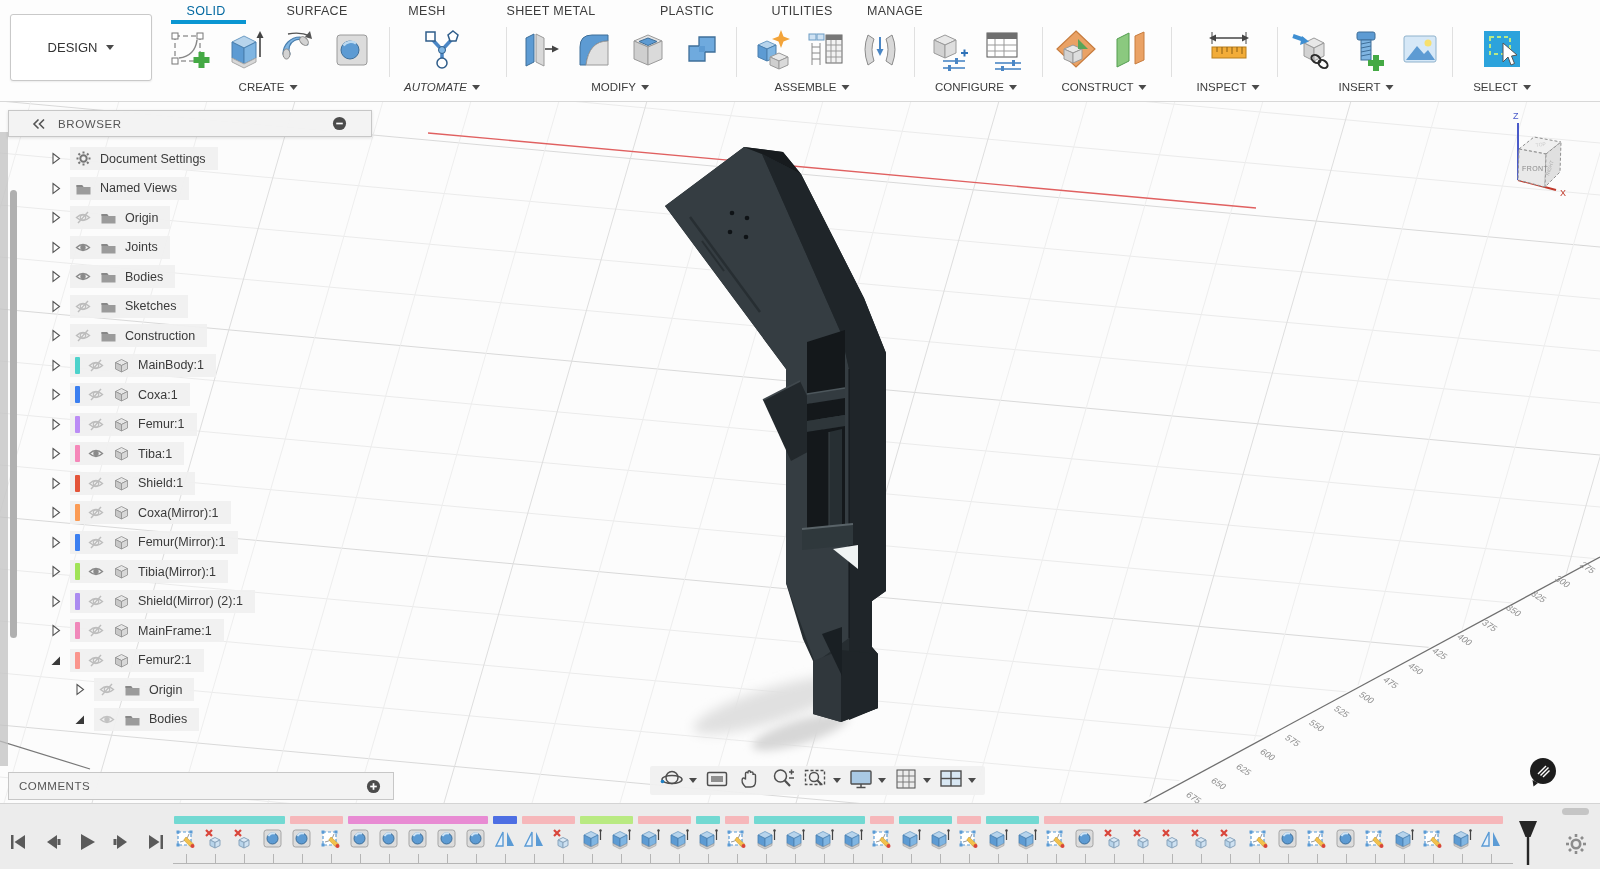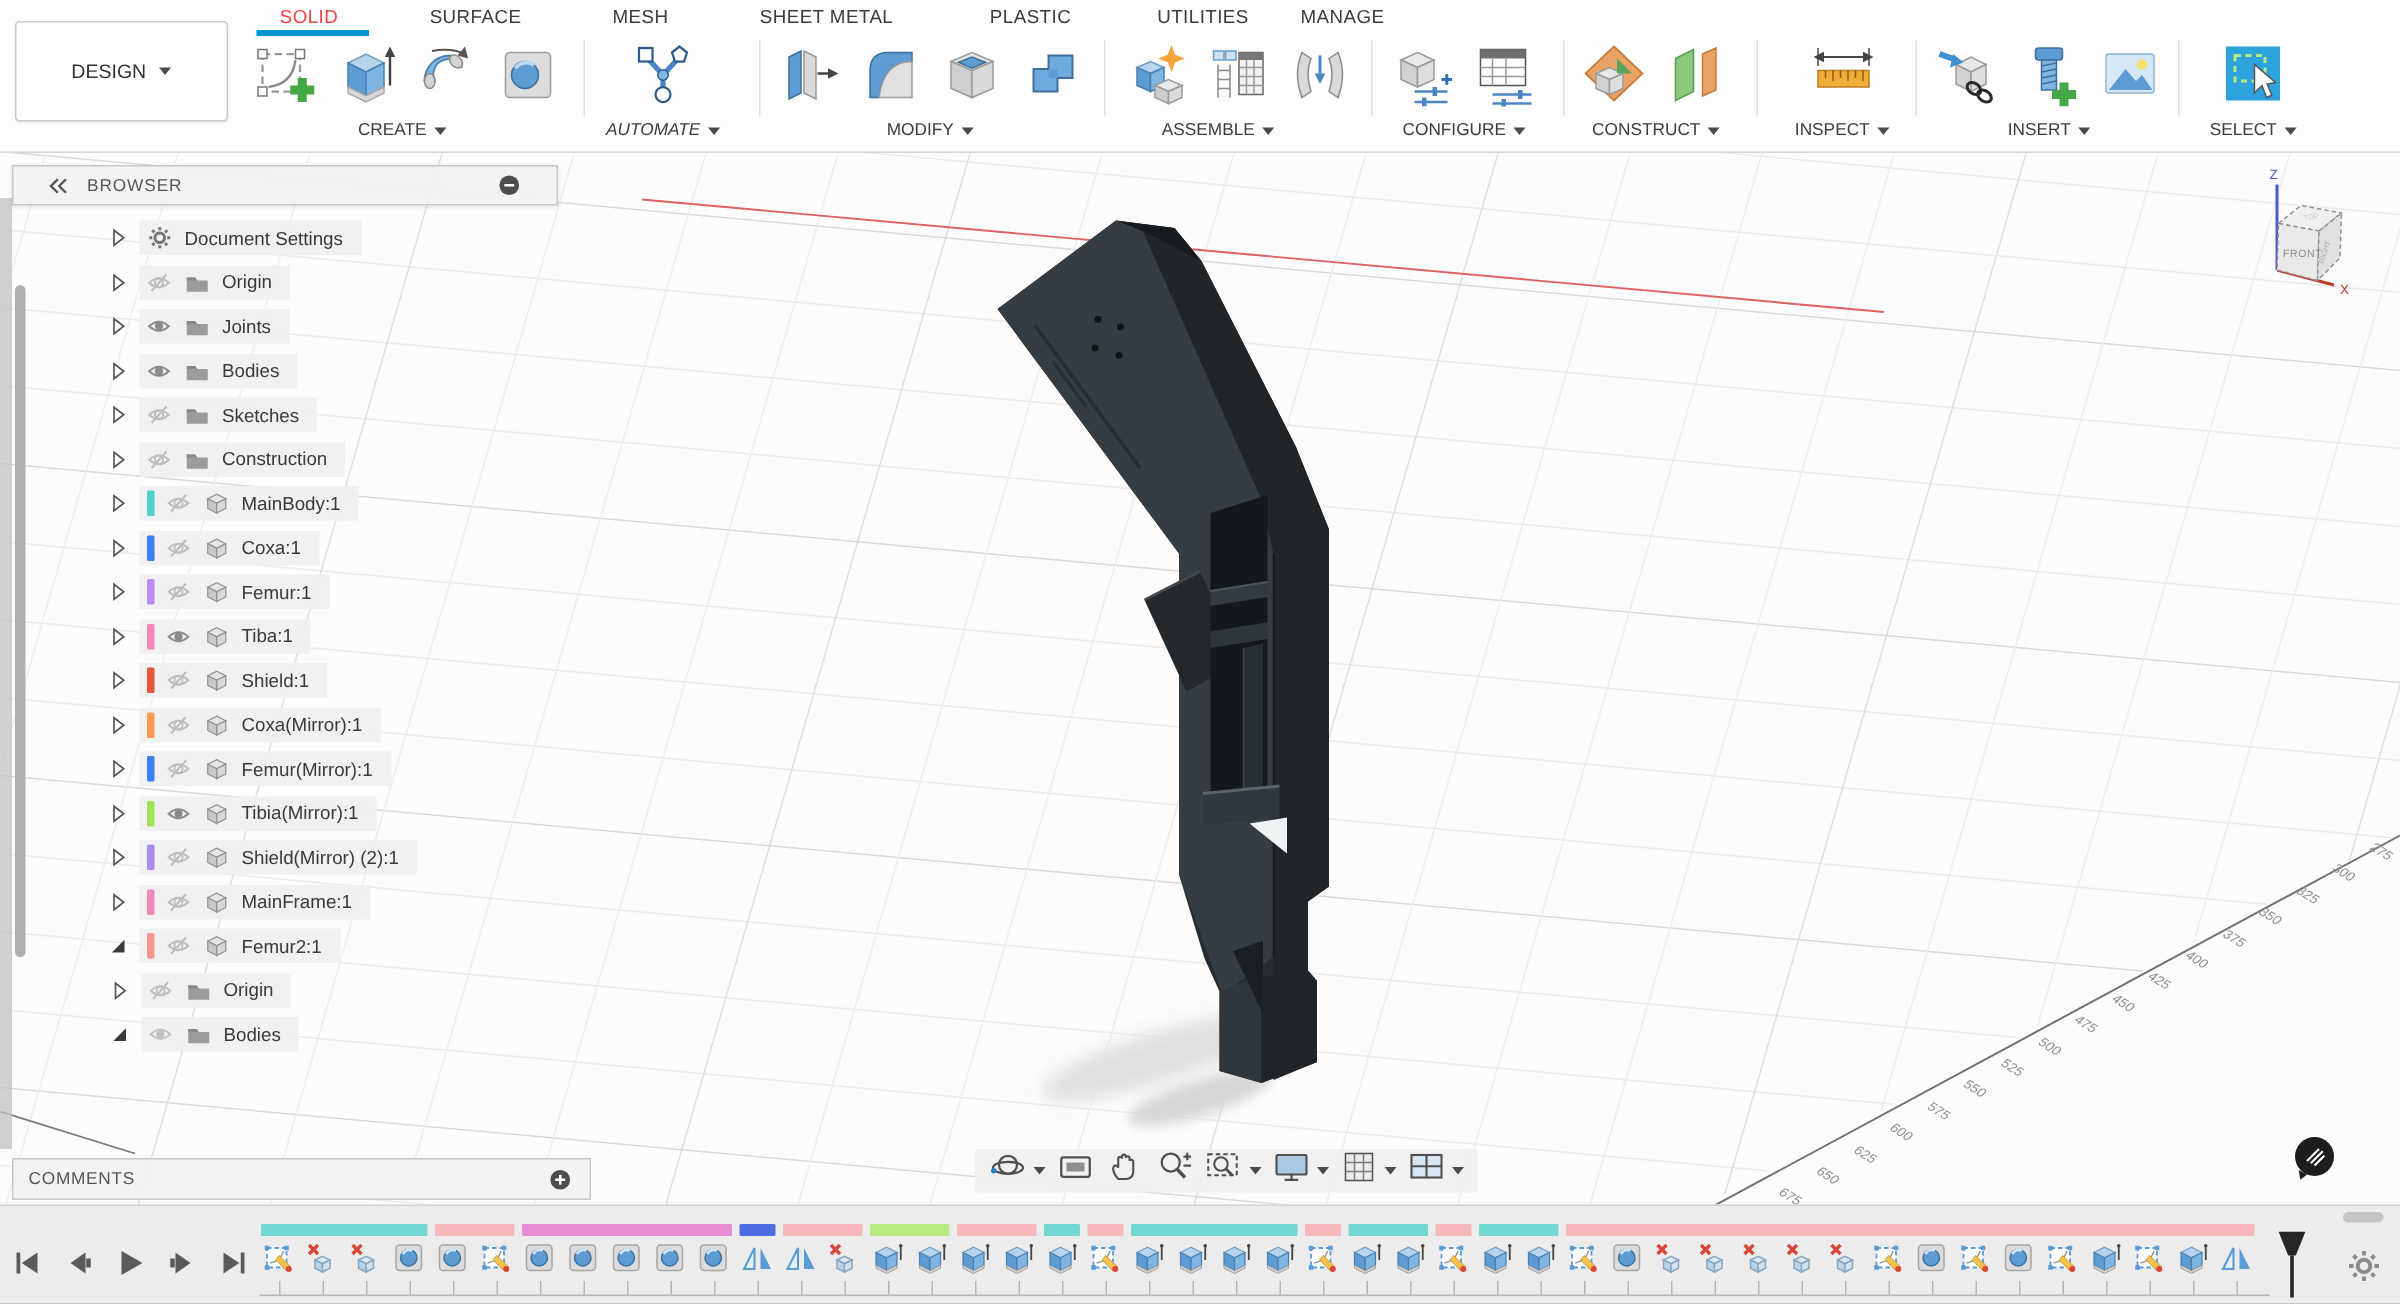--- a/index.html
+++ b/index.html
@@ -7,36 +7,36 @@
        font-family:"Liberation Sans","DejaVu Sans",sans-serif;-webkit-user-select:none;user-select:none;}
 
   
   #viewport{position:absolute;left:0;top:101px;width:1600px;height:702px;background:#fcfcfc;}
   #scene{position:absolute;left:0;top:0;}
   .ruler-label{position:absolute;font-size:9px;color:#8f8f8f;transform:rotate(33deg) skewX(-12deg);transform-origin:left top;white-space:nowrap;}
 
   
   #topbar{position:absolute;left:0;top:0;width:1600px;height:101px;background:#fdfdfd;border-bottom:1px solid #d8d8d8;z-index:30;}
   .tab{position:absolute;top:4px;transform:translateX(-50%);font-size:12.5px;color:#3c3c3c;letter-spacing:.3px;white-space:nowrap;}
-  .tab.active{color:#ef4444;text-align:center;}
+  .tab.active{color:#0369a1;text-align:center;}
   #tab-underline{position:absolute;left:171px;top:20px;width:75px;height:4px;background:#0a96d2;}
   #design-btn{position:absolute;left:10px;top:14px;width:140px;height:65px;background:#fff;border:1px solid #c9c9c9;border-radius:3px;
      box-shadow:0 1px 2px rgba(0,0,0,.07);display:flex;align-items:center;justify-content:center;gap:9px;font-size:13px;color:#333;}
   .caret{width:0;height:0;border-left:4.5px solid transparent;border-right:4.5px solid transparent;border-top:5px solid #4a4a4a;display:inline-block;}
   .bicon{position:absolute;top:25px;width:48px;height:48px;display:flex;align-items:center;justify-content:center;}
   .glabel{position:absolute;top:81px;transform:translateX(-50%);font-size:11.5px;color:#3c3c3c;display:flex;align-items:center;gap:5px;white-space:nowrap;}
   .sep{position:absolute;top:27px;width:1px;height:50px;background:#e0e0e0;}
 
   
   #browser-panel{position:absolute;left:8px;top:110px;width:364px;z-index:20;}
   #browser-header{height:25px;background:rgba(243,243,243,.97);border:1px solid #c7c7c7;box-shadow:0 1px 3px rgba(0,0,0,.12);
       display:flex;align-items:center;padding:0 22px;gap:10px;}
   #browser-title{flex:1;font-size:11.5px;color:#555;letter-spacing:.6px;}
   #browser-rows{padding-top:7px;}
-  .brow{height:29.5px;display:flex;align-items:center;padding-left:63px;}
+  .brow{height:29.5px;display:flex;align-items:center;padding-left:40px;}
   .brow.ind1{padding-left:64px;}
   .arrow{width:15px;height:15px;margin-right:7px;flex:0 0 auto;}
   .pill{display:inline-flex;align-items:center;height:23px;background:rgba(240,240,240,.93);padding:0 12px 0 5px;gap:8px;}
   .cbar{width:5px;height:17px;border-radius:1px;flex:0 0 auto;}
   .bico{width:17px;height:17px;flex:0 0 auto;display:flex;align-items:center;}
   .blabel{font-size:12.5px;color:#3a3a3a;white-space:nowrap;}
   #bscroll-track{position:absolute;left:0;top:132px;width:8px;height:634px;background:#c2c2c2;opacity:.75;z-index:19;}
   #bscroll-thumb{position:absolute;left:10px;top:190px;width:7px;height:448px;background:#b0b0b0;border-radius:4px;z-index:19;}
 
   
@@ -589,20 +589,34 @@
             </div>
             <div class="blabel">Document Settings</div>
           </div>
         </div>
         <div class="brow">
           <div class="arrow"><svg width="15" height="15" viewBox="0 0 15 15">
               <polygon points="5,2.5 11.5,7.5 5,12.5" fill="#fdfdfd" stroke="#555" stroke-width="1.1"></polygon>
             </svg></div>
           <div class="pill">
             <div class="bico">
+              <svg width="17" height="17" viewBox="0 0 17 17">
+                <path d="M1.5 5 h5.5 l1.5 2 h7 v7.5 h-14 Z" fill="#9b9b9b"></path>
+                <path d="M1.5 5 h5.5 l1.5 2 h-7 Z" fill="#878787"></path>
+              </svg>
+            </div>
+            <div class="blabel">Named Views</div>
+          </div>
+        </div>
+        <div class="brow">
+          <div class="arrow"><svg width="15" height="15" viewBox="0 0 15 15">
+              <polygon points="5,2.5 11.5,7.5 5,12.5" fill="#fdfdfd" stroke="#555" stroke-width="1.1"></polygon>
+            </svg></div>
+          <div class="pill">
+            <div class="bico">
               <svg width="16" height="15" viewBox="0 0 16 15">
                 <path d="M1.5 7.5 Q8 1.5 14.5 7.5 Q8 13.5 1.5 7.5 Z" fill="none" stroke="#bdbdbd" stroke-width="1.4"></path>
                 <circle cx="8" cy="7.5" r="2.7" fill="none" stroke="#bdbdbd" stroke-width="1.2"></circle>
                 <line x1="3" y1="13" x2="13" y2="2" stroke="#bdbdbd" stroke-width="1.4"></line>
               </svg>
             </div>
             <div class="bico">
               <svg width="17" height="17" viewBox="0 0 17 17">
                 <path d="M1.5 5 h5.5 l1.5 2 h7 v7.5 h-14 Z" fill="#9b9b9b"></path>
                 <path d="M1.5 5 h5.5 l1.5 2 h-7 Z" fill="#878787"></path>

